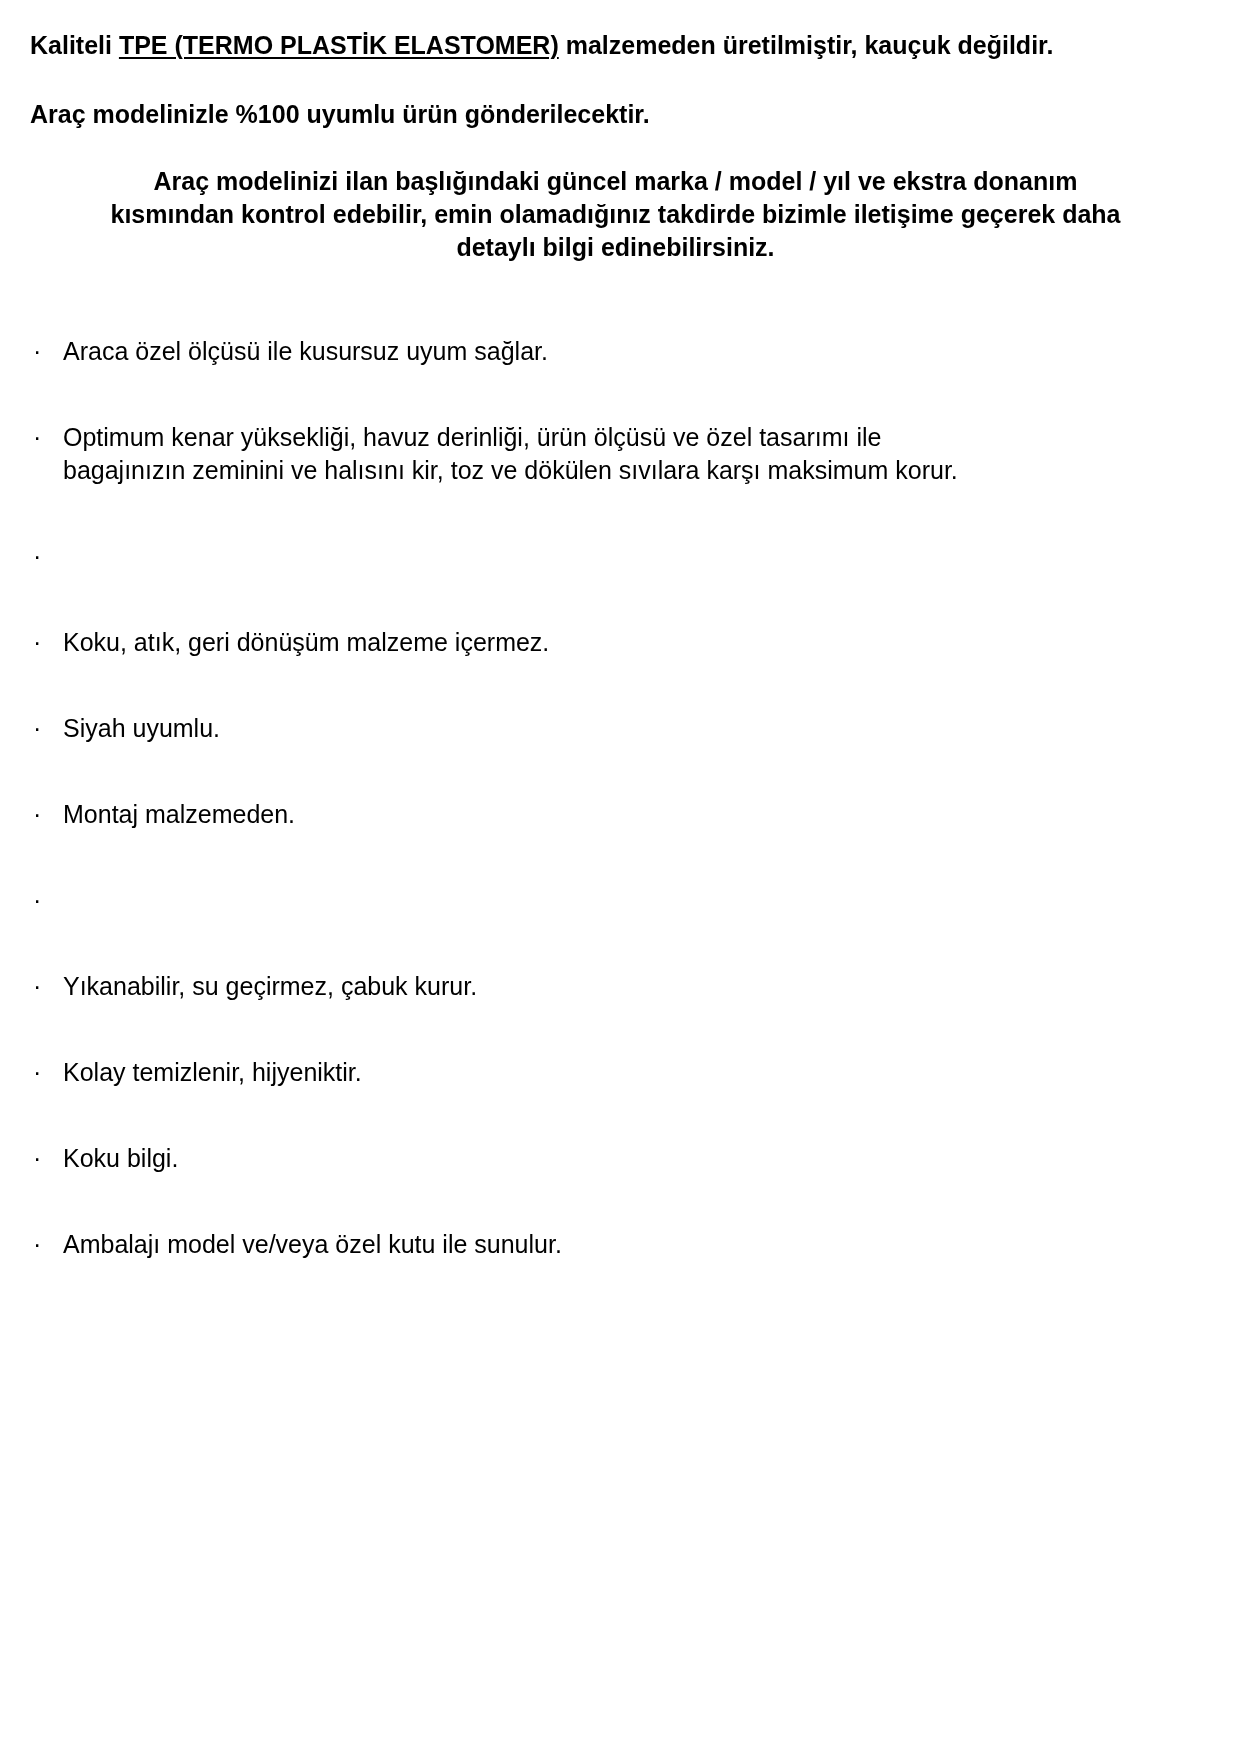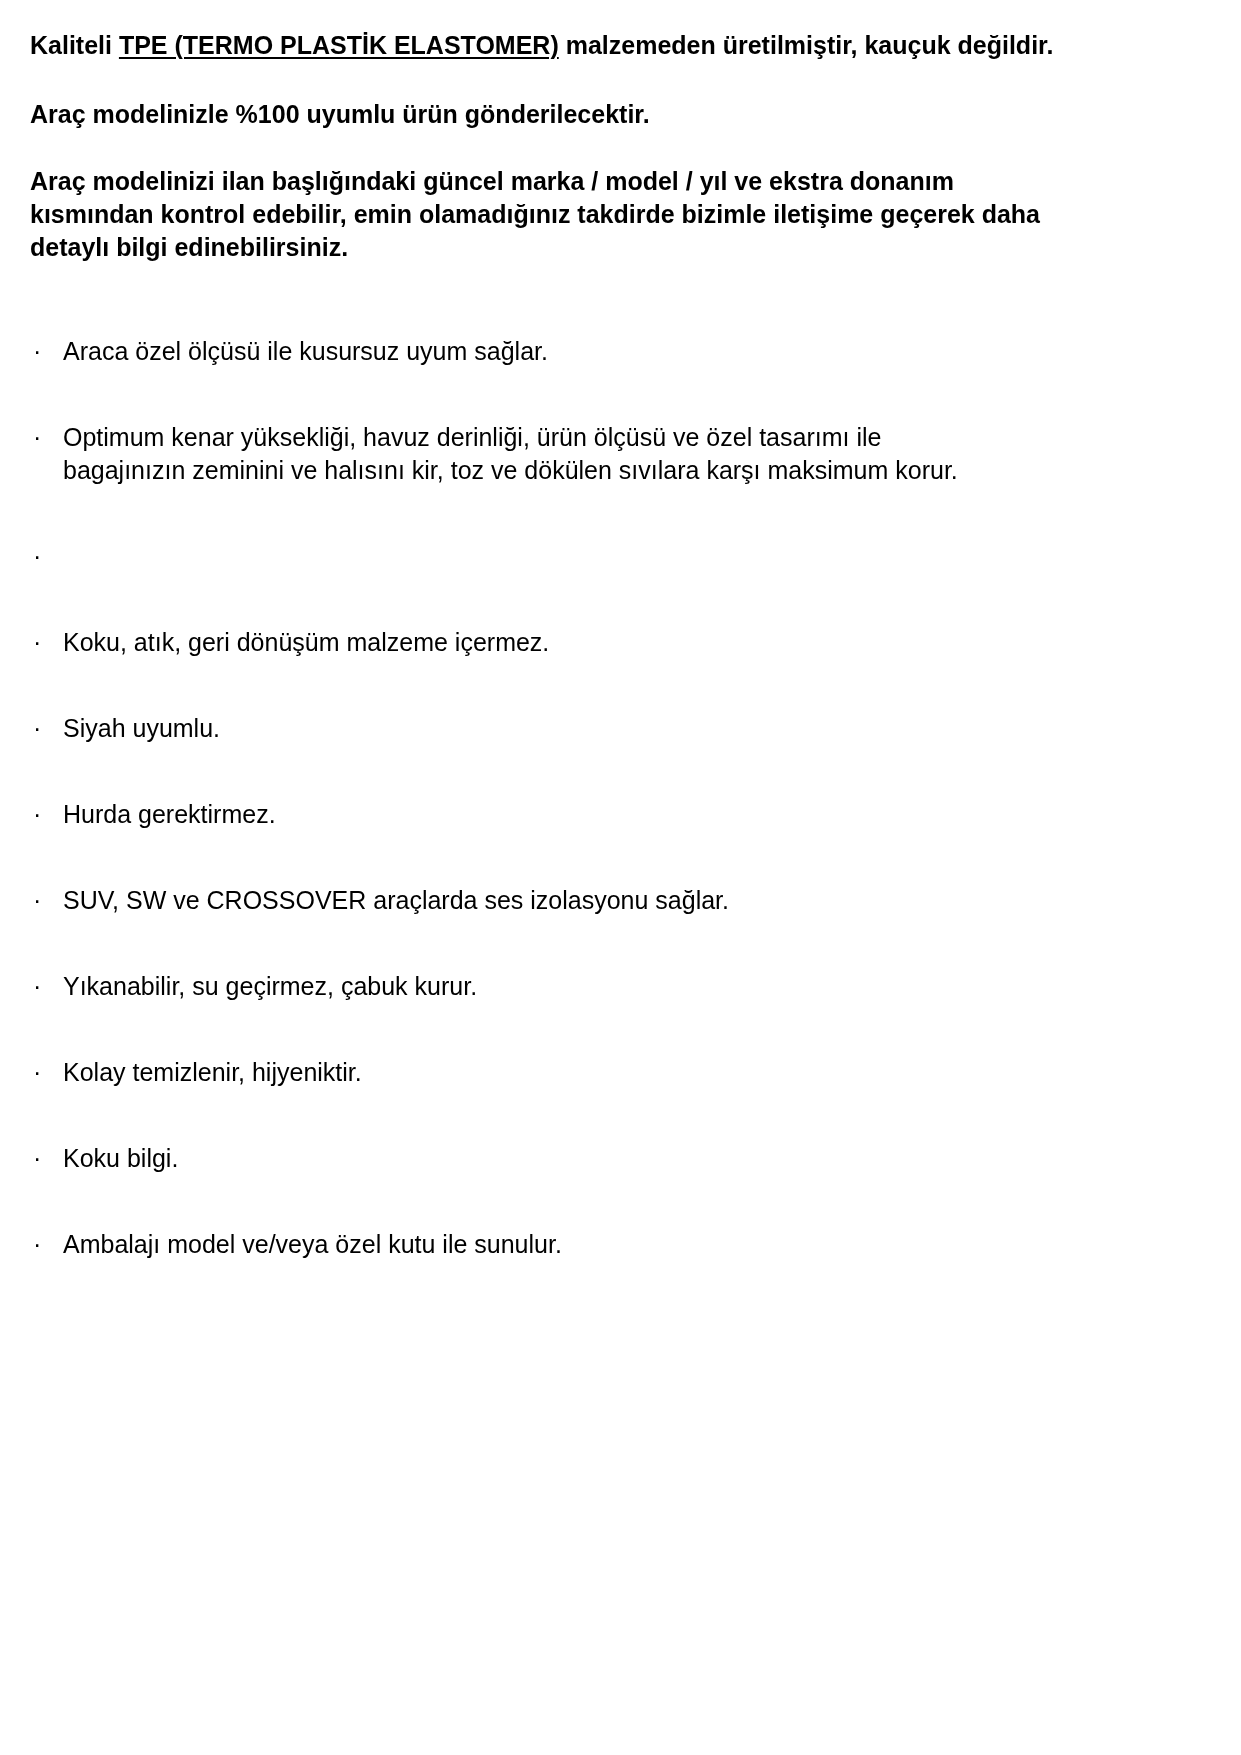--- a/index.html
+++ b/index.html
@@ -26,20 +26,21 @@
     font-size: 25px;
     line-height: 33px;
     margin: 0 0 36px 0;
   }
   .heading-2 {
     margin-bottom: 34px;
   }
   .para {
     margin-bottom: 71px;
     white-space: pre-line;
+    text-align: center;
   }
   .underlined {
     text-decoration: underline;
     text-decoration-thickness: 2px;
     text-underline-offset: 3px;
   }
   ul.bullets {
     list-style: none;
     margin: 0;
     padding: 0;
@@ -96,25 +97,24 @@
       <li class="bullet">
         <span class="marker">·</span>
         <span class="btext">Koku, atık, geri dönüşüm malzeme içermez.</span>
       </li>
       <li class="bullet">
         <span class="marker">·</span>
         <span class="btext">Siyah uyumlu.</span>
       </li>
       <li class="bullet">
         <span class="marker">·</span>
-        <span class="btext">Hurda gerektirmez.</span>
+        <span class="btext">Montaj malzemeden.</span>
       </li>
       <li class="bullet">
         <span class="marker">·</span>
-        <span class="btext">SUV, SW ve CROSSOVER araçlarda ses izolasyonu sağlar.</span>
       </li>
       <li class="bullet">
         <span class="marker">·</span>
         <span class="btext">Yıkanabilir, su geçirmez, çabuk kurur.</span>
       </li>
       <li class="bullet">
         <span class="marker">·</span>
         <span class="btext">Kolay temizlenir, hijyeniktir.</span>
       </li>
       <li class="bullet">

